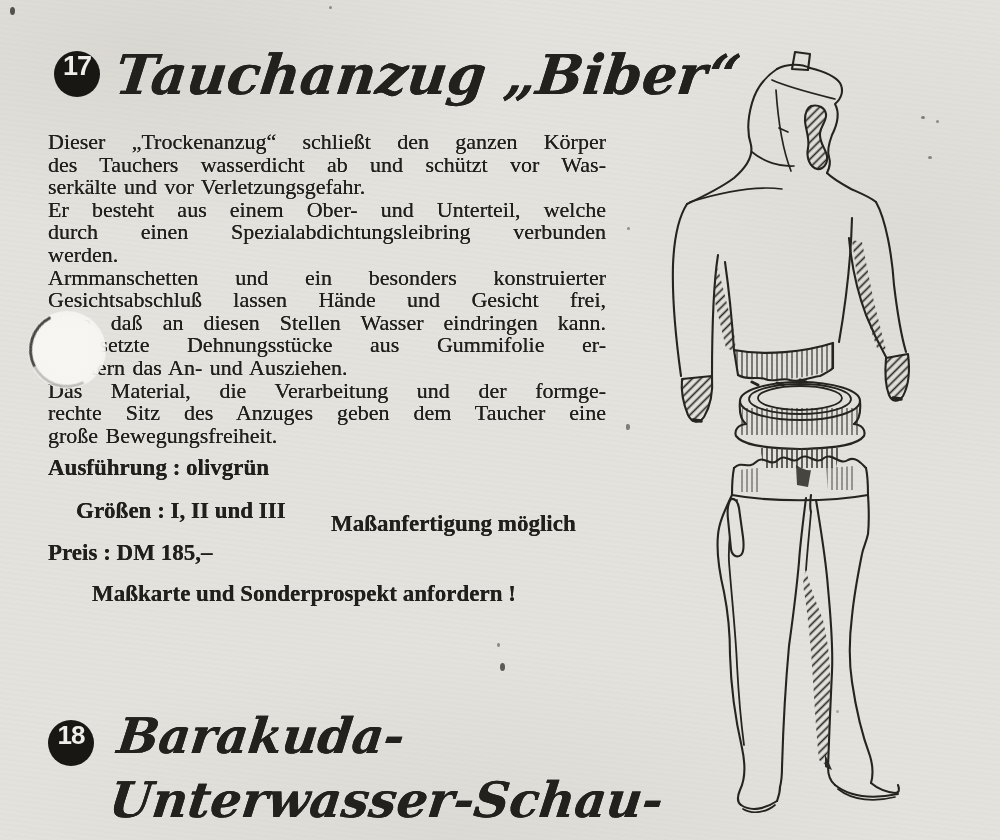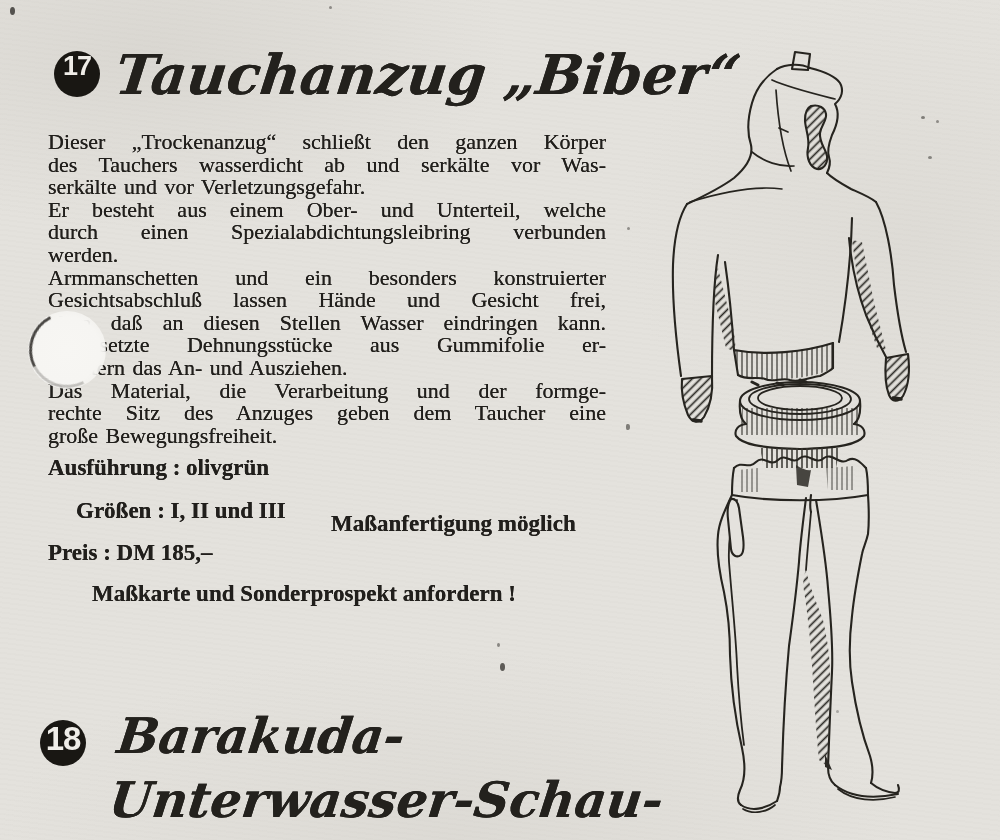--- a/index.html
+++ b/index.html
@@ -75,21 +75,21 @@
 
 <div class="page">
 
   <div class="badge" style="left:54px;top:51px;">
     <span>17</span>
   </div>
   <div class="script-title" id="title17">Tauchanzug „Biber“</div>
 
   <div class="body-block">
     <div class="bl">Dieser „Trockenanzug“ schließt den ganzen Körper</div>
-    <div class="bl">des Tauchers wasserdicht ab und serkälte vor Was-</div>
+    <div class="bl">des Tauchers wasserdicht ab und schützt vor Was-</div>
     <div class="bl pend">serkälte und vor Verletzungsgefahr.</div>
     <div class="bl">Er besteht aus einem Ober- und Unterteil, welche</div>
     <div class="bl">durch einen Spezialabdichtungsleibring verbunden</div>
     <div class="bl pend">werden.</div>
     <div class="bl">Armmanschetten und ein besonders konstruierter</div>
     <div class="bl">Gesichtsabschluß lassen Hände und Gesicht frei,</div>
     <div class="bl">ohne daß an diesen Stellen Wasser eindringen kann.</div>
     <div class="bl">Eingesetzte Dehnungsstücke aus Gummifolie er-</div>
     <div class="bl pend">leichtern das An- und Ausziehen.</div>
     <div class="bl">Das Material, die Verarbeitung und der formge-</div>
@@ -108,21 +108,21 @@
     <span class="right">Maßanfertigung möglich</span>
   </div>
 
   <div class="spec" id="spec-preis">
     <span>Preis :</span>
     <span>DM 185,–</span>
   </div>
 
   <div class="spec" id="order-note">Maßkarte und Sonderprospekt anfordern !</div>
 
-  <div class="badge" style="left:40px;top:720px;font-size:33px;">
+  <div class="badge" style="left:48px;top:720px;font-size:26px;">
     <span>18</span>
   </div>
   <div class="script-title" id="title18">
     <div>Barakuda-</div>
     <div>Unterwasser-Schau-</div>
   </div>
 
   <svg width="340" height="800" viewBox="0 0 340 800">
     <defs>
       <pattern id="hatchD" patternUnits="userSpaceOnUse" width="6" height="6" patternTransform="rotate(45)">

